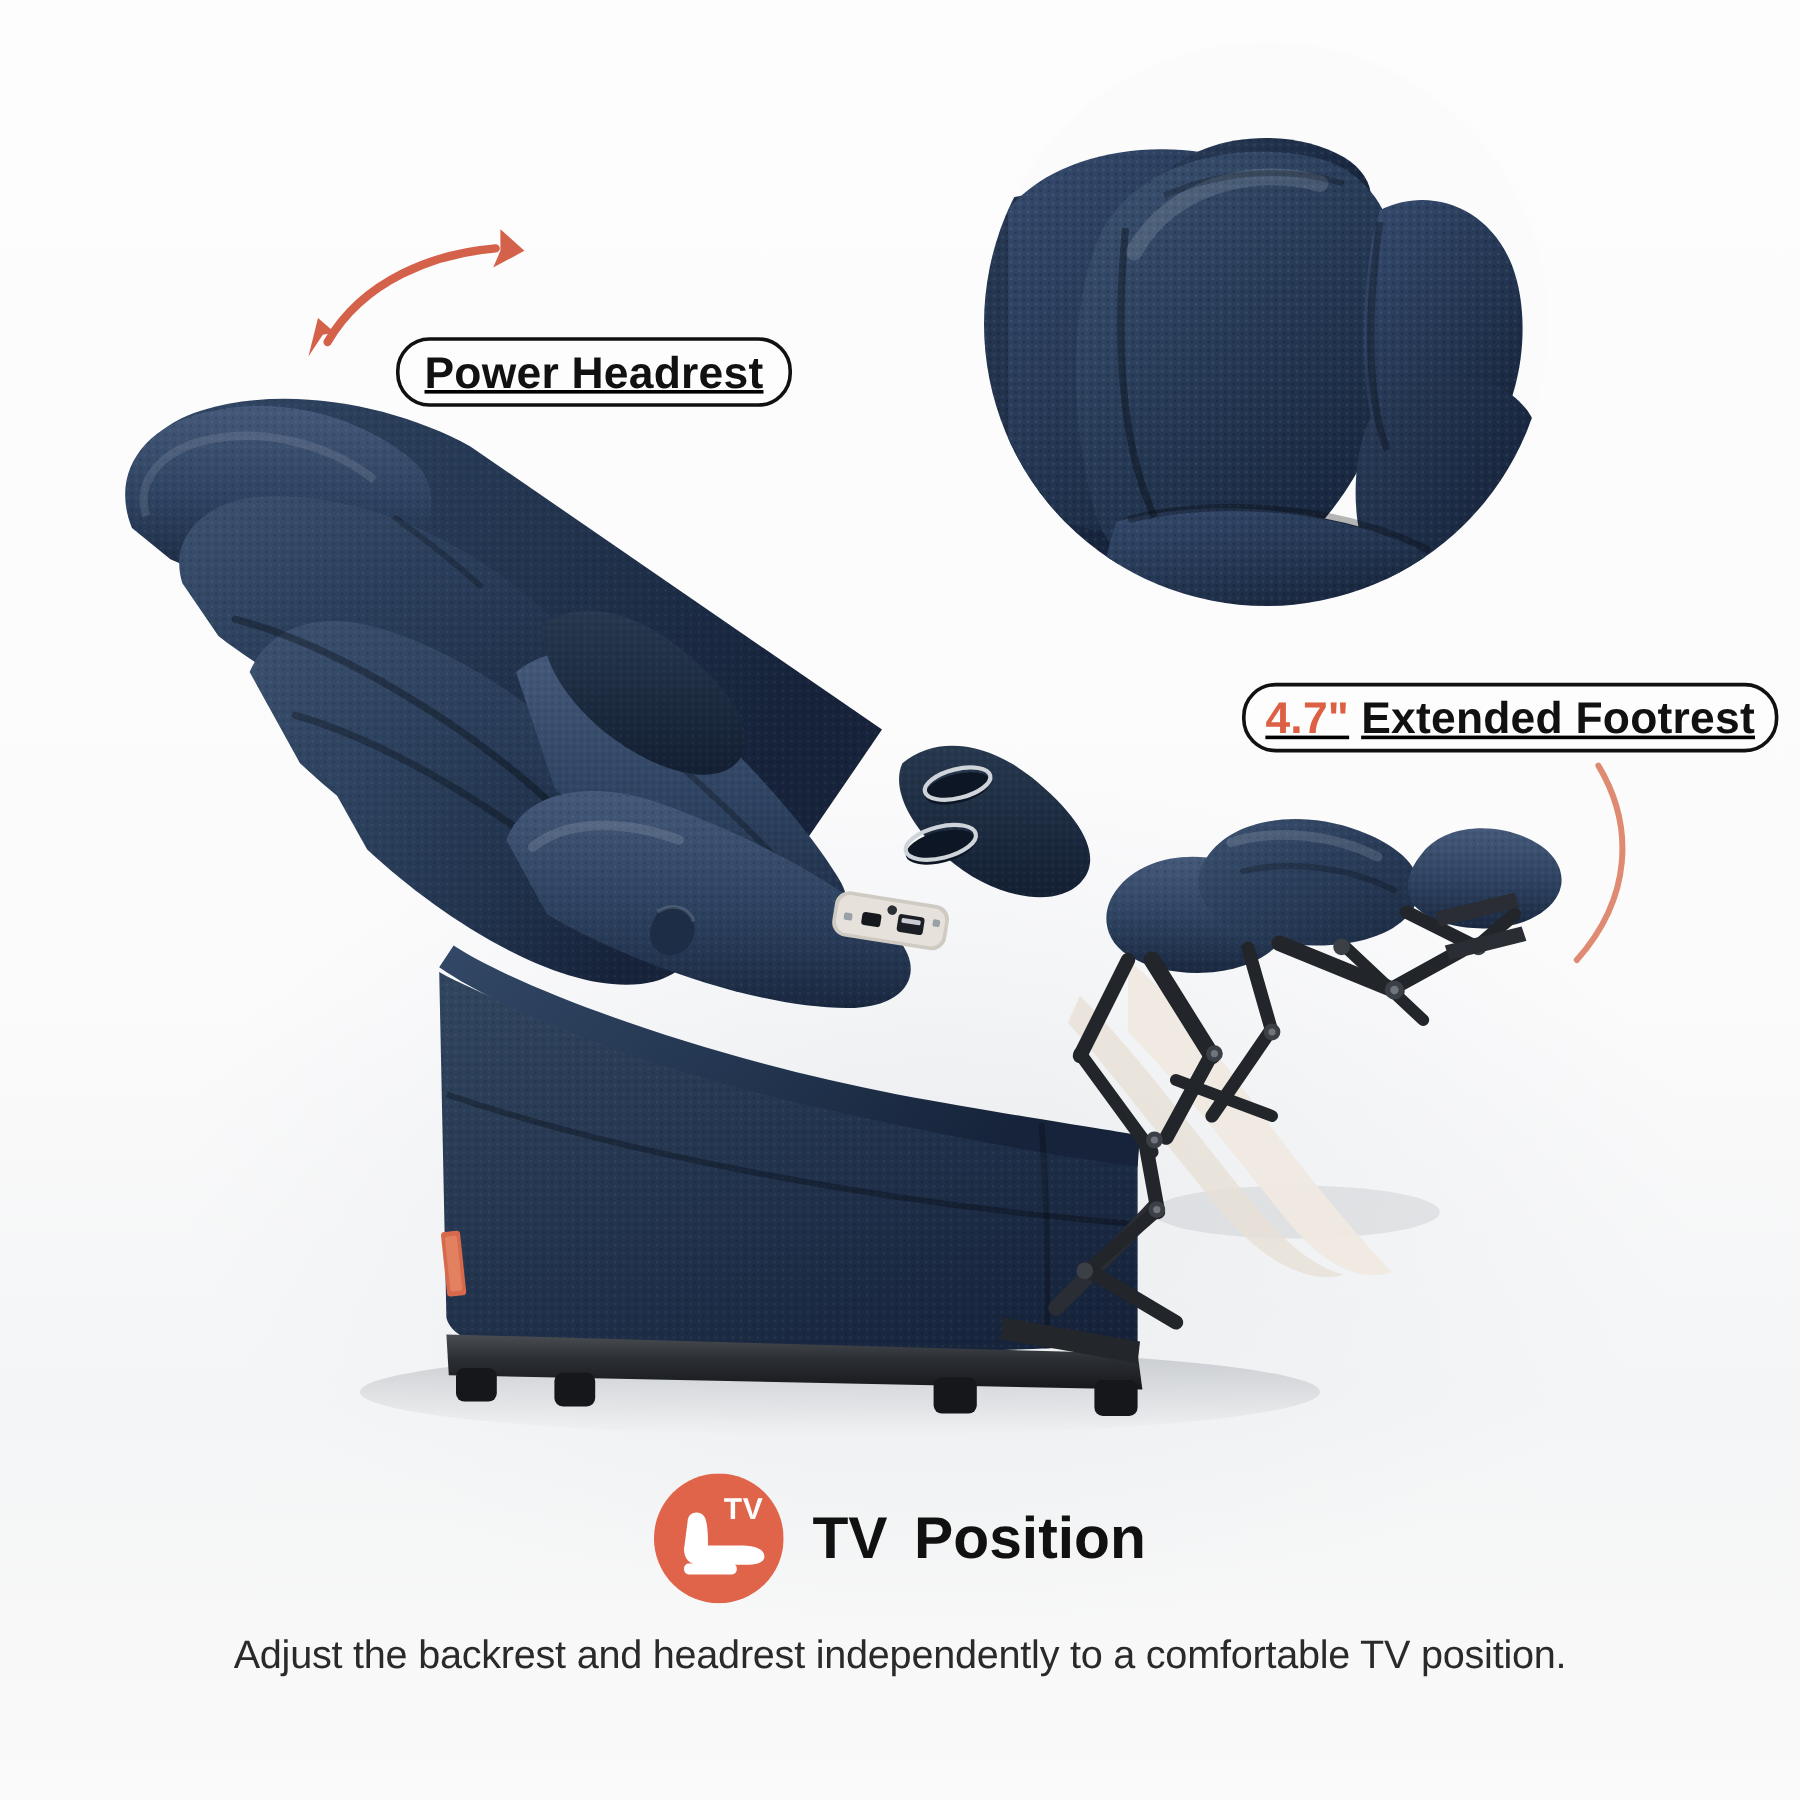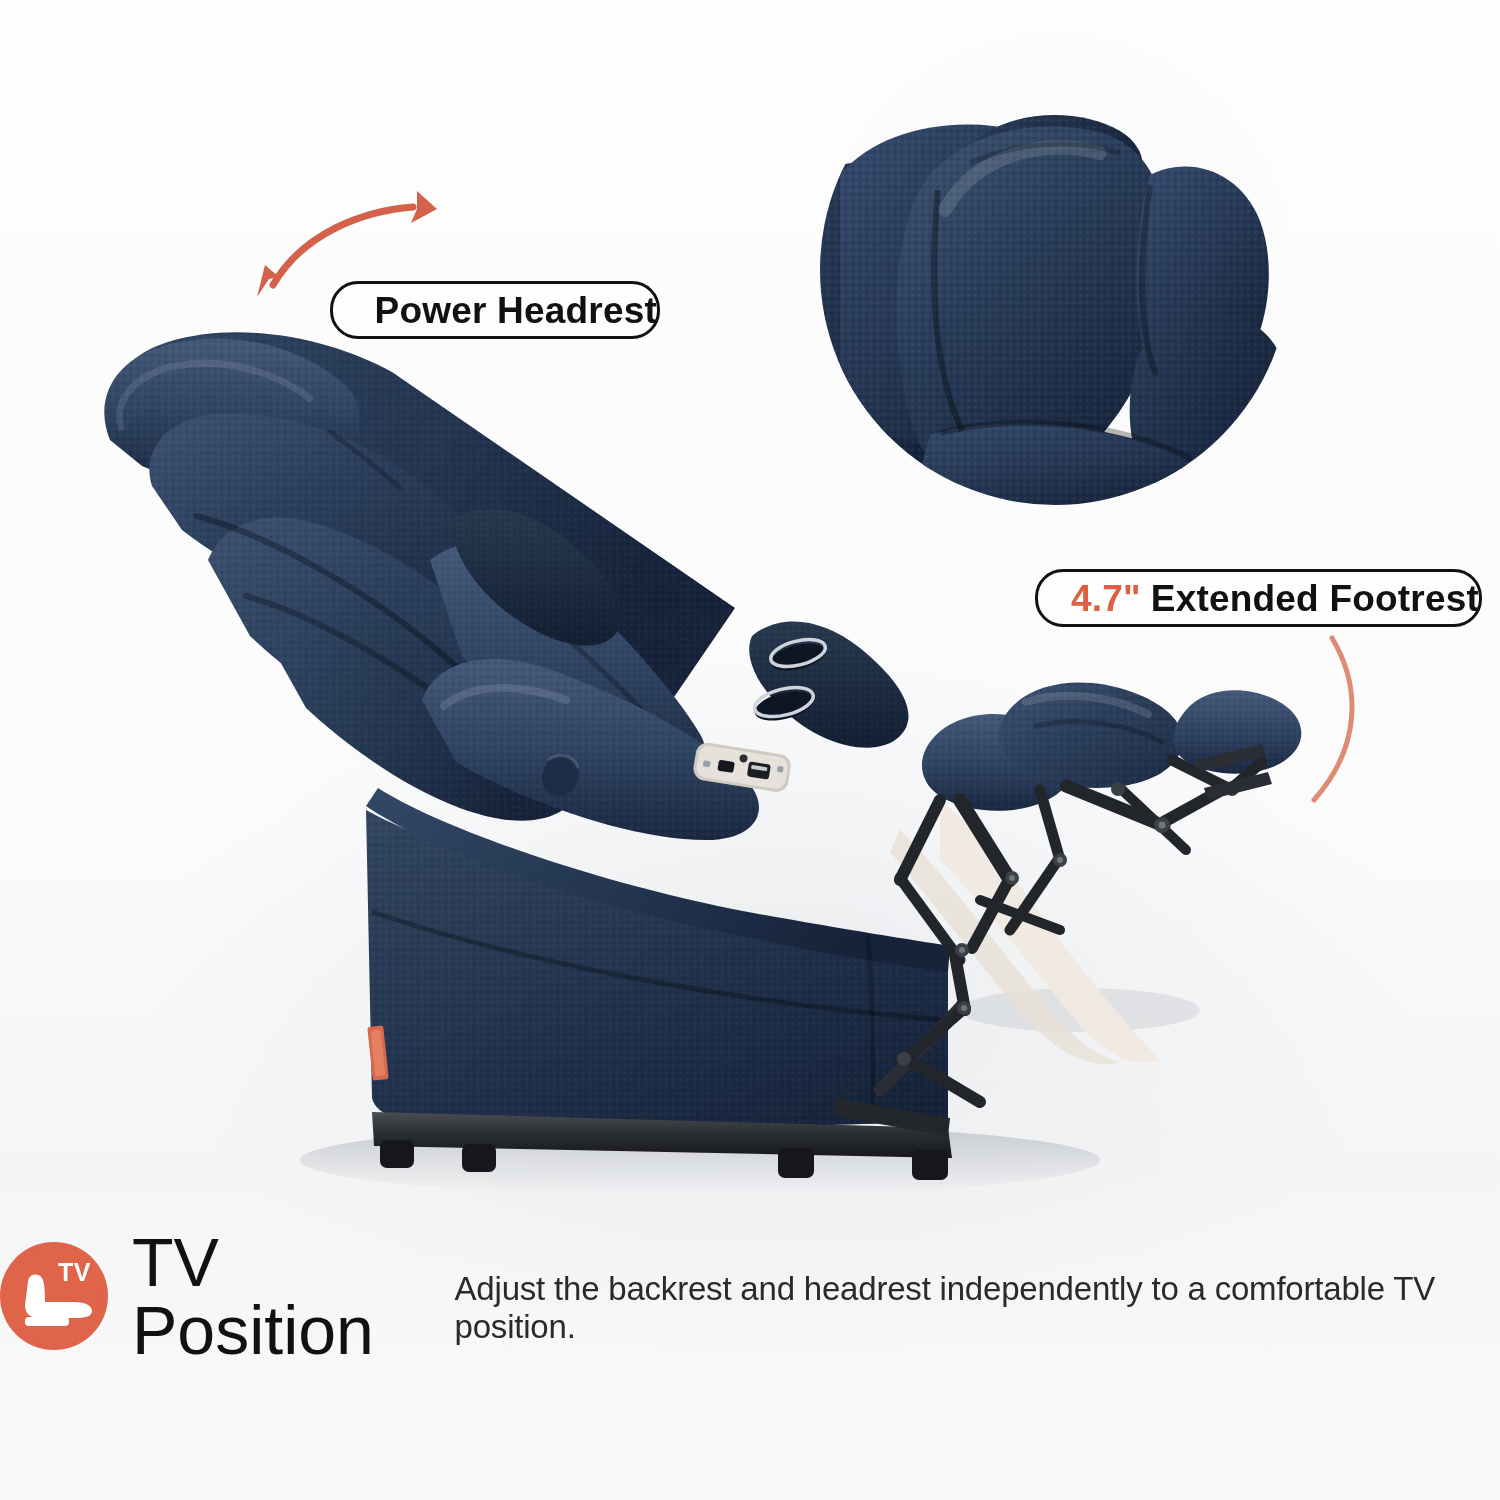--- a/index.html
+++ b/index.html
@@ -13,26 +13,27 @@
   #stage{
     position:absolute;inset:0;
     background:
       radial-gradient(ellipse 900px 520px at 52% 66%, rgba(225,228,232,.55) 0%, rgba(248,249,250,0) 70%),
       linear-gradient(180deg,#fdfdfd 0%,#fbfbfc 55%,#f4f5f6 78%,#fafafa 100%);
   }
 
   
   .pill{
     position:absolute;
-    display:flex;align-items:center;justify-content:flex-end;
+    display:flex;align-items:center;justify-content:center;
     background:#fdfdfd;
     border:3px solid #111;
     border-radius:28px;
     white-space:nowrap;
     box-sizing:border-box;
+    text-decoration:underline;
   }
   .pill span{
     font-weight:bold;
     color:#111;
     letter-spacing:.2px;
     line-height:1;
   }
   #headrest-pill{ left:330px; top:281px; width:330px; height:58px; }
   #headrest-pill span{ font-size:37px; }
 
@@ -52,37 +53,37 @@
     width:470px; height:470px;
     border-radius:50%;
     overflow:hidden;
     background:#fbfbfc;
   }
   #inset .ins-img{position:absolute;inset:0;}
 
   
   #footer{
     position:absolute;left:0;right:0;top:1228px;
-    display:flex;flex-direction:row;align-items:center;
+    display:flex;flex-direction:column;align-items:center;
   }
   #title-row{display:flex;align-items:center;gap:24px;}
   #tv-icon{
     width:108px;height:108px;border-radius:50%;
     background:#df6449;
     border:4px solid rgba(223,100,73,.38);
     position:relative;box-sizing:border-box;
     flex:0 0 auto;
   }
   #tv-icon .chair{position:absolute;left:14px;top:24px;width:76px;height:62px;}
   #tv-icon .tvtxt{
     position:absolute;right:13px;top:14px;
     color:#fff;font-size:25px;font-weight:bold;line-height:1;letter-spacing:.5px;
   }
   #page-title{
-    font-size:68px;font-weight:normal;color:#111;line-height:1;
+    font-size:49px;font-weight:bold;color:#111;line-height:1;
     letter-spacing:0px;
   }
   #page-title .gap{display:inline-block;width:22px;}
   #subtitle{
     margin-top:24px;
     font-size:33px;color:#2a2a2a;font-weight:normal;
     letter-spacing:-.2px;
   }
 </style>
 </head>

